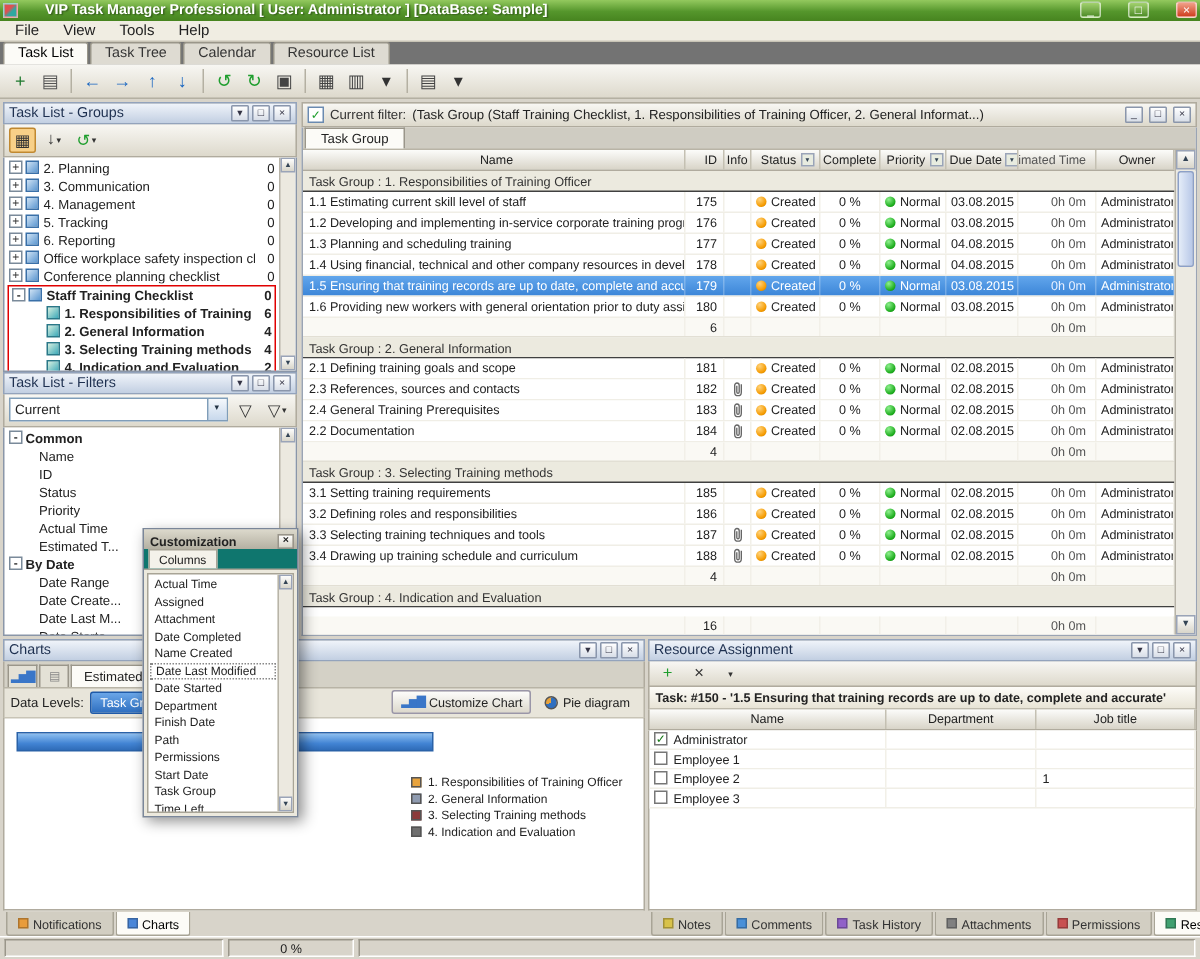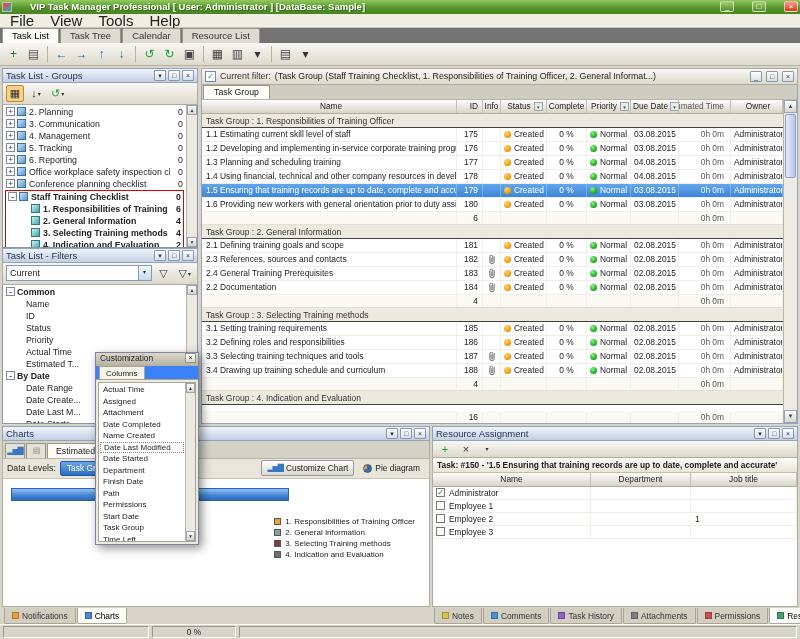--- a/index.html
+++ b/index.html
@@ -7,21 +7,21 @@
 .win{width:800px;height:639px;display:flex;flex-direction:column;position:relative}
 
 .titlebar{height:14px;background:linear-gradient(180deg,#93c95e,#55962c 55%,#47841f);display:flex;align-items:center;padding:0 2px;gap:18px}
 .app-icon{width:10px;height:10px;background:linear-gradient(135deg,#e05050 40%,#2fa8a0 60%);border:1px solid rgba(255,255,255,.5);flex:none}
 .wtitle{flex:1;color:#fff;font-weight:bold;font-size:9.5px;white-space:nowrap;overflow:hidden;text-shadow:1px 1px 1px rgba(0,0,0,.35)}
 .winbtn{width:14px;height:11px;border:1px solid rgba(255,255,255,.6);border-radius:2px;font-size:8px;line-height:9px;text-align:center;color:#fff;flex:none}
 .winbtn.g{background:linear-gradient(#a2d16e,#4e8c28)}
 .winbtn.r{background:linear-gradient(#f0a088,#cf3c1e)}
 
 .menubar{height:14px;background:#f0ede2;border-bottom:1px solid #c8c4b6;display:flex;align-items:center;padding-left:2px}
-.menu-item{padding:0 8px;height:100%;display:flex;align-items:center;font-size:15px}
+.menu-item{padding:0 8px;height:100%;display:flex;align-items:center;font-size:10px}
 .maintabs{height:15px;background:#737373;display:flex;align-items:flex-start;padding-left:2px}
 .mtab{height:15px;padding:0 9px;display:flex;align-items:center;font-size:9.5px;background:#dedbd2;border:1px solid #9a968a;border-bottom:none;border-radius:2px 2px 0 0;margin-right:1px;color:#333}
 .mtab.active{background:#fcfbf7;color:#000}
 
 .toolbar{height:23px;background:linear-gradient(#f8f7f3,#ddd9cc);border-bottom:1px solid #b4b0a2;display:flex;align-items:center;padding:0 4px;gap:1px}
 .tb-btn{width:19px;height:19px;display:flex;align-items:center;justify-content:center;font-size:12px;border:1px solid transparent;border-radius:2px}
 .tsep{width:1px;height:16px;background:#b4b0a2;margin:0 3px;flex:none}
 
 .content{display:flex;height:358px;padding:2px 2px 0 2px;gap:3px}
 .leftcol{width:196px;display:flex;flex-direction:column;flex:none}
@@ -128,24 +128,24 @@
 .bt-left{width:430px;display:flex;padding-left:4px;gap:1px;flex:none}
 .bt-right{flex:1;display:flex;padding-left:4px;gap:1px}
 .btab{display:flex;align-items:center;gap:3px;padding:0 7px;font-size:8.4px;border:1px solid #a8a496;border-top:none;background:#d2cec2;border-radius:0 0 2px 2px;color:#333;white-space:nowrap}
 .btab.active{background:#fcfbf7;color:#000}
 .bicon{width:7px;height:7px;border:1px solid rgba(0,0,0,.25);flex:none}
 .statusbar{height:15px;background:#d8d4ca;border-top:1px solid #fff;display:flex;align-items:stretch;padding:1px 3px;gap:3px}
 .sseg{border:1px solid;border-color:#9a968a #fff #fff #9a968a;font-size:8.4px;display:flex;align-items:center;justify-content:center;color:#222}
 .s1{width:146px}.s2{width:84px}.s3{flex:1}
 
 .dialog{position:absolute;left:95px;top:352px;width:104px;height:193px;background:#ece9dd;border:1px solid #7a8699;box-shadow:3px 3px 9px rgba(0,0,0,.45);z-index:50;display:flex;flex-direction:column}
-.dhead{height:13px;background:linear-gradient(#dcd9cc,#b4b0a2);display:flex;align-items:flex-start;padding:0 2px 0 4px;font-size:8.4px;font-weight:normal;color:#222;flex:none}
+.dhead{height:13px;background:linear-gradient(#dcd9cc,#b4b0a2);display:flex;align-items:flex-end;padding:0 2px 0 4px;font-size:8.4px;font-weight:bold;color:#222;flex:none}
 .dtitle{flex:1;white-space:nowrap;overflow:hidden}
 .dclose{width:11px;height:10px;border:1px solid #98948a;background:linear-gradient(#fff,#d8d4c8);font-size:7px;line-height:8px;text-align:center;flex:none}
-.dtabs{height:14px;display:flex;align-items:flex-end;padding-left:3px;background:#3b82f6;border-bottom:1px solid #a8a496;flex:none}
+.dtabs{height:14px;display:flex;align-items:flex-end;padding-left:3px;background:#0f766e;border-bottom:1px solid #a8a496;flex:none}
 .dtab{height:13px;padding:0 6px;font-size:8px;background:#f4f2ea;border:1px solid #a8a496;border-bottom:none;display:flex;align-items:center}
 .dlist{flex:1;background:#fff;border:1px solid #a8a496;margin:2px;overflow:hidden;position:relative;padding:1px 11px 0 1px}
 .ditem{height:11.5px;line-height:11.5px;font-size:8px;padding-left:3px;white-space:nowrap;color:#222}
 .ditem.focus{border:1px dotted #888;line-height:9.5px}
 .dscroll{position:absolute;right:0;top:0;bottom:0;width:10px;background:#ece9e0;border-left:1px solid #b8b4a8;display:flex;flex-direction:column;justify-content:space-between}
 svg{display:block}
 </style>
 </head>
 <body>
 

